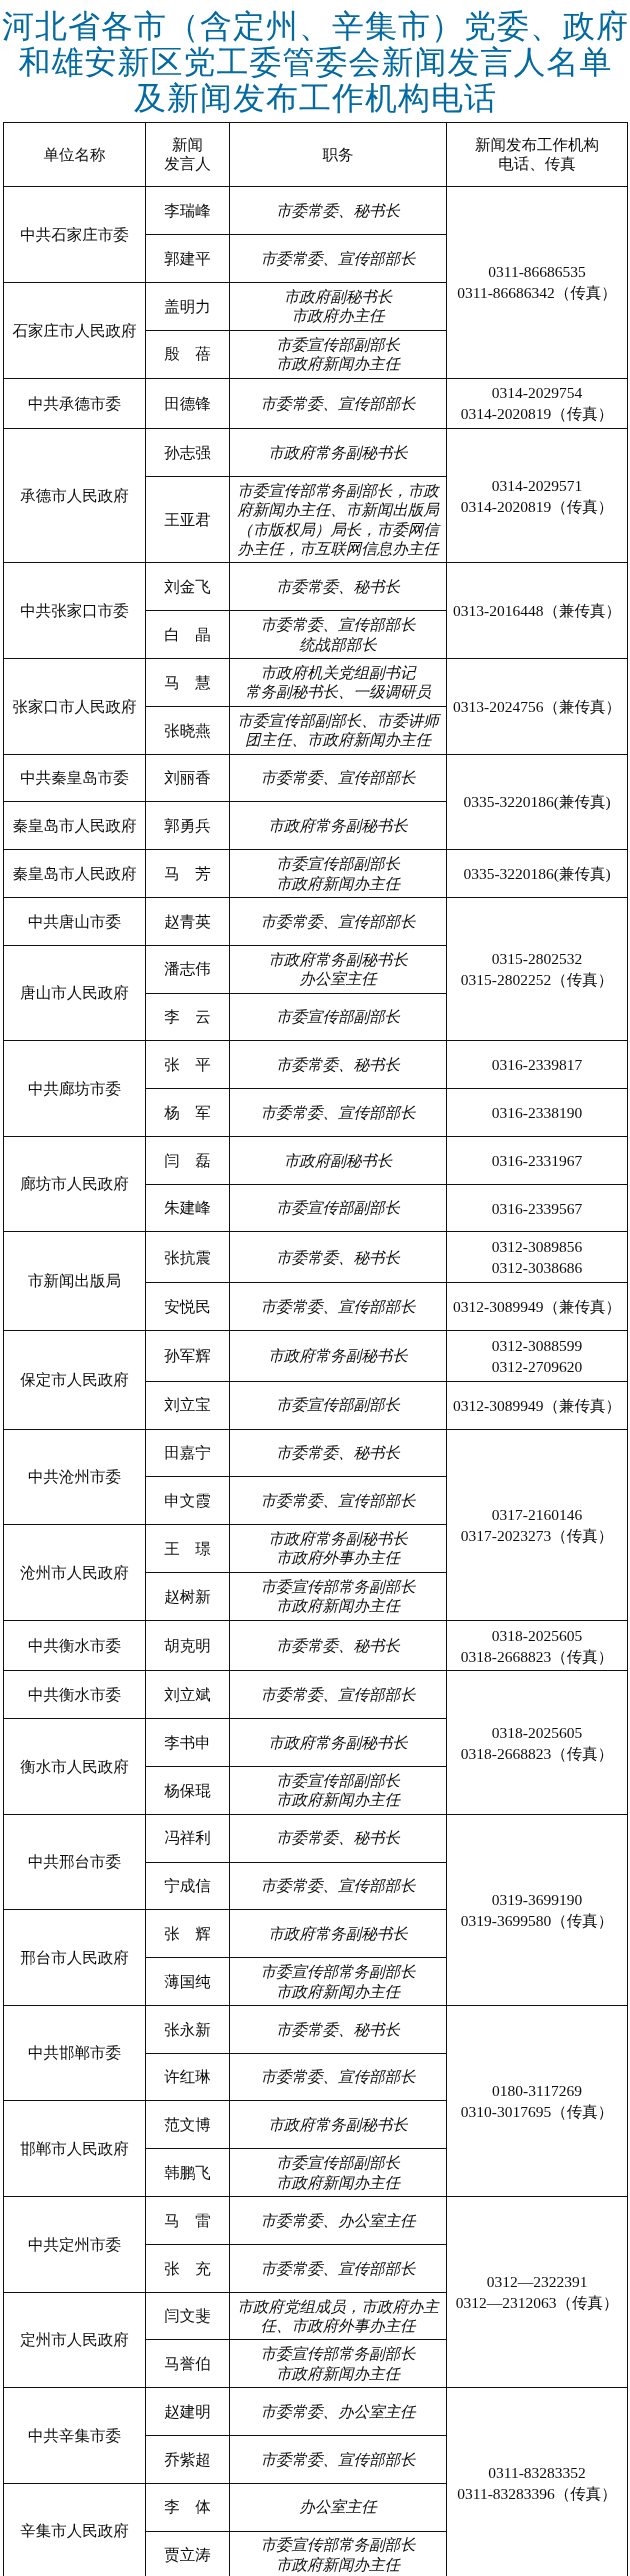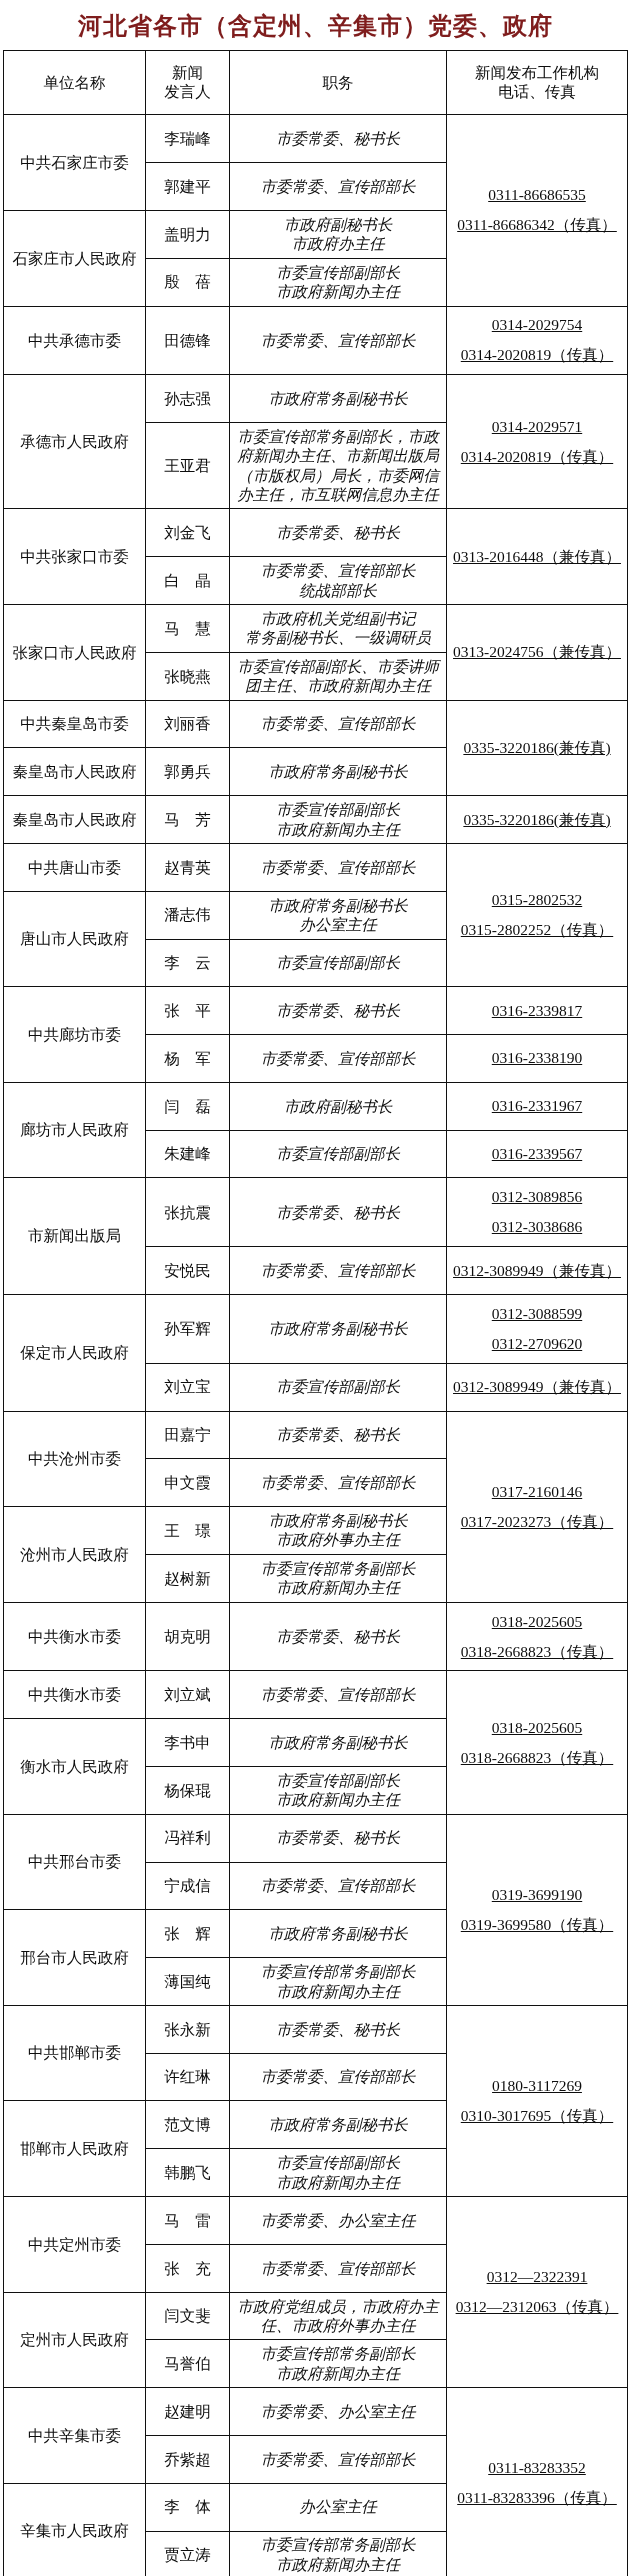--- a/index.html
+++ b/index.html
@@ -2,48 +2,50 @@
 <html><head>
 <meta charset="utf-8">
 <style>
   html,body { margin:0; padding:0; }
   body {
     width:631px; min-height:2576px; background:#ffffff; color:#000;
     font-family:"Liberation Serif", serif;
   }
   .title-block { padding-top:7.8px; text-align:center; }
   .title-line {
-    font-weight:bold; font-size:24px; line-height:36px; letter-spacing:1px;
-    color:#7f1d1d;
+    font-weight:normal; font-size:32px; line-height:36px; letter-spacing:1px;
+    color:#0369a1;
   }
   table.roster {
     border-collapse:collapse; table-layout:fixed;
     width:625px; margin:5.8px auto 0 auto;
     border:1.9px solid #101010;
   }
   th, td {
     border:1.9px solid #101010;
     text-align:center; vertical-align:middle;
     font-size:15.5px; line-height:19.4px;
     white-space:pre-line;
     padding:3.9px 2.9px;
     font-weight:normal;
     word-break:break-all;
     color:#0d0d0d;
   }
   th { height:56px; }
   td { height:39px; }
   td.position-cell { padding:3.9px 4.8px;font-style:italic; }
-  td.phone-cell { line-height:30px;text-decoration:underline; }
+  td.phone-cell { line-height:21px; }
 </style>
 </head>
 <body>
 
 <div class="title-block">
   <div class="title-line">河北省各市（含定州、辛集市）党委、政府</div>
+  <div class="title-line">和雄安新区党工委管委会新闻发言人名单</div>
+  <div class="title-line">及新闻发布工作机构电话</div>
 </div>
 
 <table class="roster">
   <colgroup>
     <col style="width:142px">
     <col style="width:84px">
     <col style="width:217px">
     <col style="width:181px">
   </colgroup>
   <thead>

